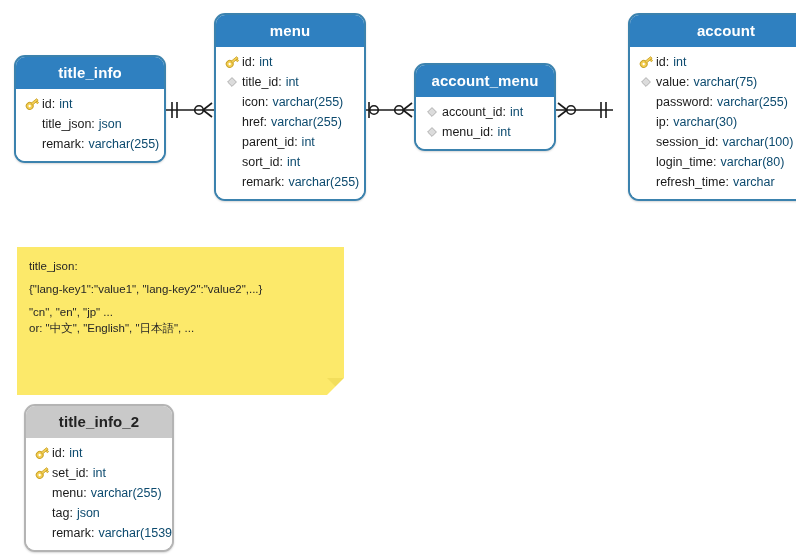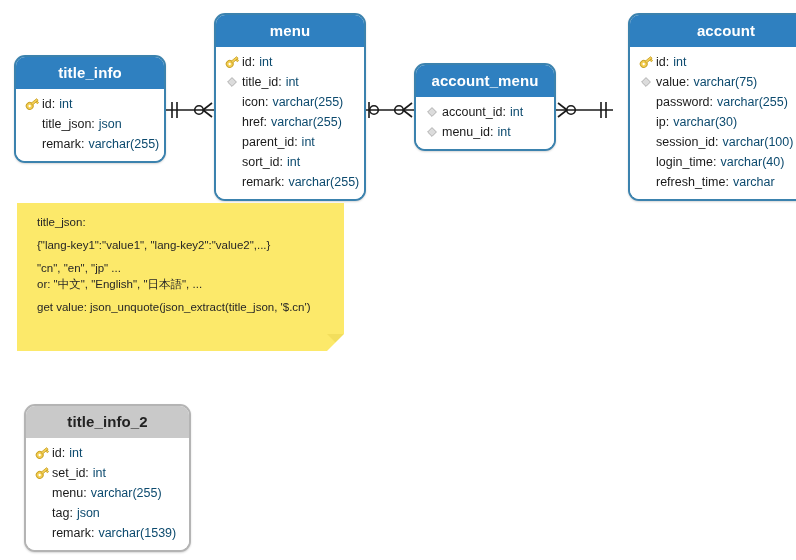--- a/index.html
+++ b/index.html
@@ -104,21 +104,22 @@
   }
 
   
   .note {
     position: absolute;
     box-sizing: border-box;
     background: #fce96a;
     color: #262626;
     font-size: 11.5px;
     line-height: 14px;
-    padding: 12px 14px 10px 20px;
+    padding: 12px 14px 10px 12px;
+    margin-top: 44px;
   }
   .note-line {
     margin: 0 0 9px 0;
     white-space: nowrap;
   }
   .note-line.tight {
     margin-bottom: 2px;
   }
   .note-line:last-child { margin-bottom: 0; }
   .note-fold {
@@ -338,31 +339,31 @@
           <div class="field-row">
             <span class="marker empty"></span>
             <span class="field-name">session_id</span>
             <span class="field-sep">:</span>
             <span class="field-type">varchar(100)</span>
           </div>
           <div class="field-row">
             <span class="marker empty"></span>
             <span class="field-name">login_time</span>
             <span class="field-sep">:</span>
-            <span class="field-type">varchar(40)</span>
+            <span class="field-type">varchar(80)</span>
           </div>
           <div class="field-row">
             <span class="marker empty"></span>
             <span class="field-name">refresh_time</span>
             <span class="field-sep">:</span>
             <span class="field-type">varchar</span>
           </div>
         </div>
       </div>
-      <div class="entity gray" style="left: 24px; top: 404px; width: 167px;">
+      <div class="entity gray" style="left: 24px; top: 404px; width: 150px;">
         <div class="entity-header">title_info_2</div>
         <div class="entity-body">
           <div class="field-row">
             <span class="marker">
               <svg width="17" height="16" viewBox="0 0 17 16">
                 <g transform="rotate(-40 8 8)">
                   <circle cx="5" cy="8" r="3.4" fill="#f5cf52" stroke="#c9a227" stroke-width="1"></circle>
                   <circle cx="5" cy="8" r="1.2" fill="#ffffff"></circle>
                   <rect x="7.6" y="6.9" width="7.4" height="2.2" fill="#f5cf52" stroke="#c9a227" stroke-width="0.8"></rect>
                   <rect x="12.2" y="9.0" width="1.7" height="2.2" fill="#f5cf52" stroke="#c9a227" stroke-width="0.8"></rect>
@@ -409,19 +410,18 @@
         </div>
       </div>
     </div>
 
   <div class="note" id="note" style="left: 17px; top: 203px; width: 327px; height: 148px;">
     <div id="note-lines">
         <div class="note-line">title_json:</div>
         <div class="note-line">{"lang-key1":"value1", "lang-key2":"value2",...}</div>
         <div class="note-line tight">"cn", "en", "jp" ...</div>
         <div class="note-line">or: "中文", "English", "日本語", ...</div>
-        <div class="note-line">get value: json_unquote(json_extract(title_json, '$.cn')</div>
       </div>
     <div class="note-fold-edge"></div>
     <div class="note-fold"></div>
   </div>
 
 </div>
 
 </body></html>

